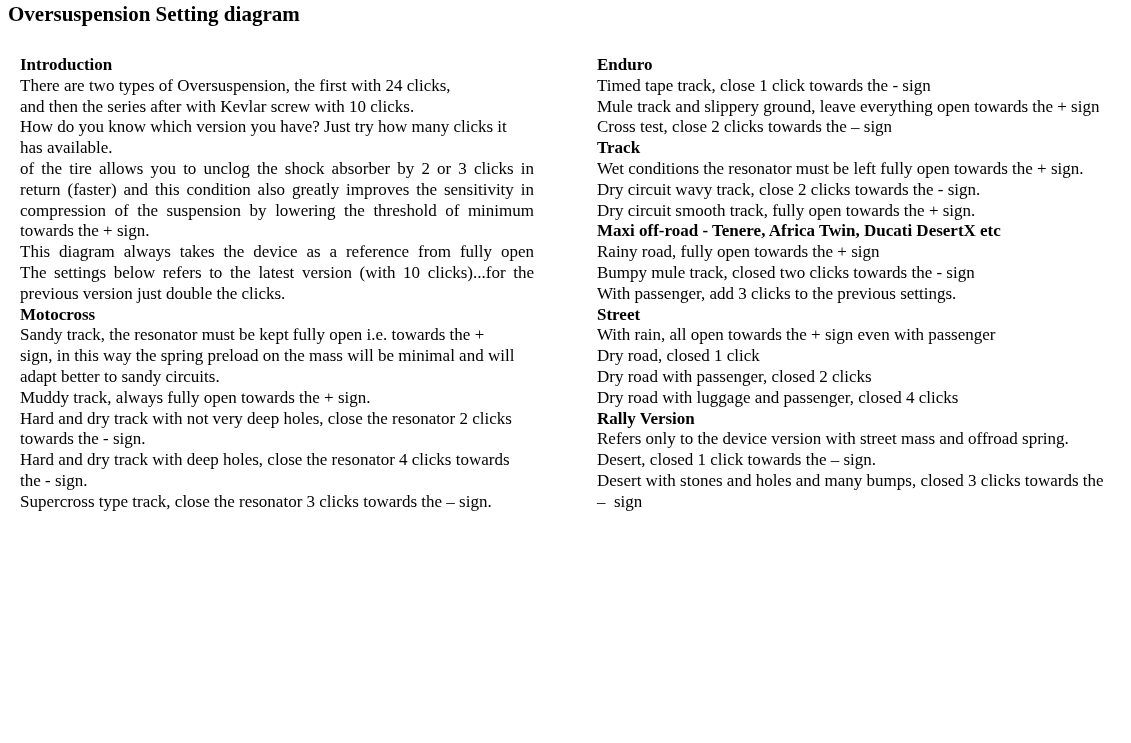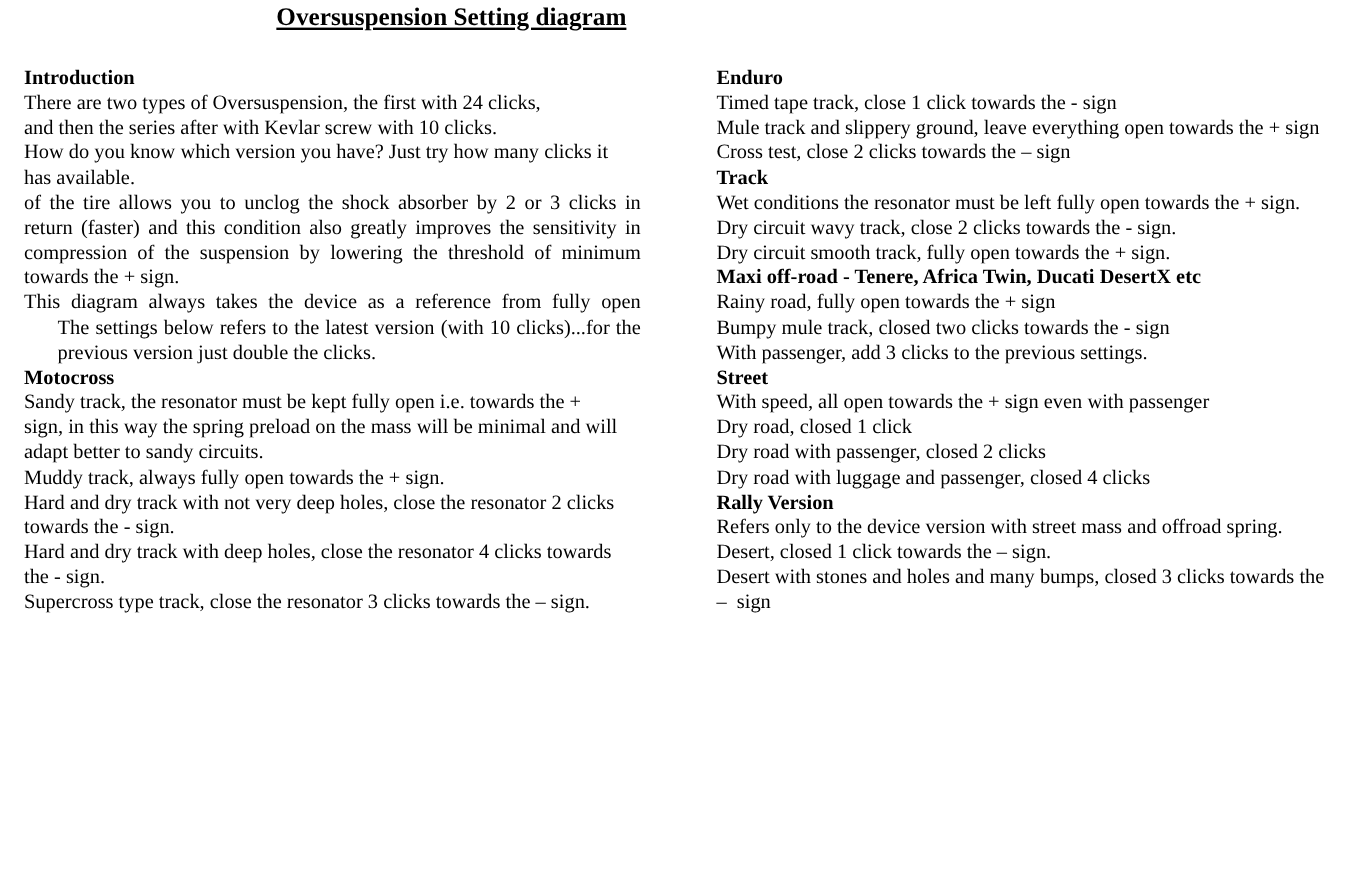--- a/index.html
+++ b/index.html
@@ -19,35 +19,34 @@
     position: relative;
     width: 1131px;
     height: 743px;
   }
   .title {
     position: absolute;
     left: 8px;
     top: 2px;
     width: 514px;
     margin: 0;
-    text-align: right;
+    text-align: left;
     font-size: 21px;
     font-weight: bold;
-    text-decoration: underline;
     line-height: 24px;
   }
   .col {
     position: absolute;
     top: 55px;
   }
   .col-left  { left: 20px;   width: 514px; }
   .col-right { left: 597px; width: 524px; }
 
   .col > * + * { }
-  .para.tight  { margin-top: 0; margin-left: 28px; }
+  .para.tight  { margin-top: 0; }
 
   .heading {
     font-weight: bold;
     line-height: 20.8px;
   }
   .line {
     line-height: 20.8px;
     white-space: pre-wrap;
   }
   
@@ -133,21 +132,21 @@
         <div class="line">Dry circuit smooth track, fully open towards the + sign.</div>
       </div>
       <div class="heading">Maxi off-road - Tenere, Africa Twin, Ducati DesertX etc</div>
       <div class="para">
         <div class="line">Rainy road, fully open towards the + sign</div>
         <div class="line">Bumpy mule track, closed two clicks towards the - sign</div>
         <div class="line">With passenger, add 3 clicks to the previous settings.</div>
       </div>
       <div class="heading">Street</div>
       <div class="para">
-        <div class="line">With speed, all open towards the + sign even with passenger</div>
+        <div class="line">With rain, all open towards the + sign even with passenger</div>
         <div class="line">Dry road, closed 1 click</div>
         <div class="line">Dry road with passenger, closed 2 clicks</div>
         <div class="line">Dry road with luggage and passenger, closed 4 clicks</div>
       </div>
       <div class="heading">Rally Version</div>
       <div class="para">
         <div class="line">Refers only to the device version with street mass and offroad spring.</div>
       </div>
       <div class="para">
         <div class="line">Desert, closed 1 click towards the – sign.</div>

